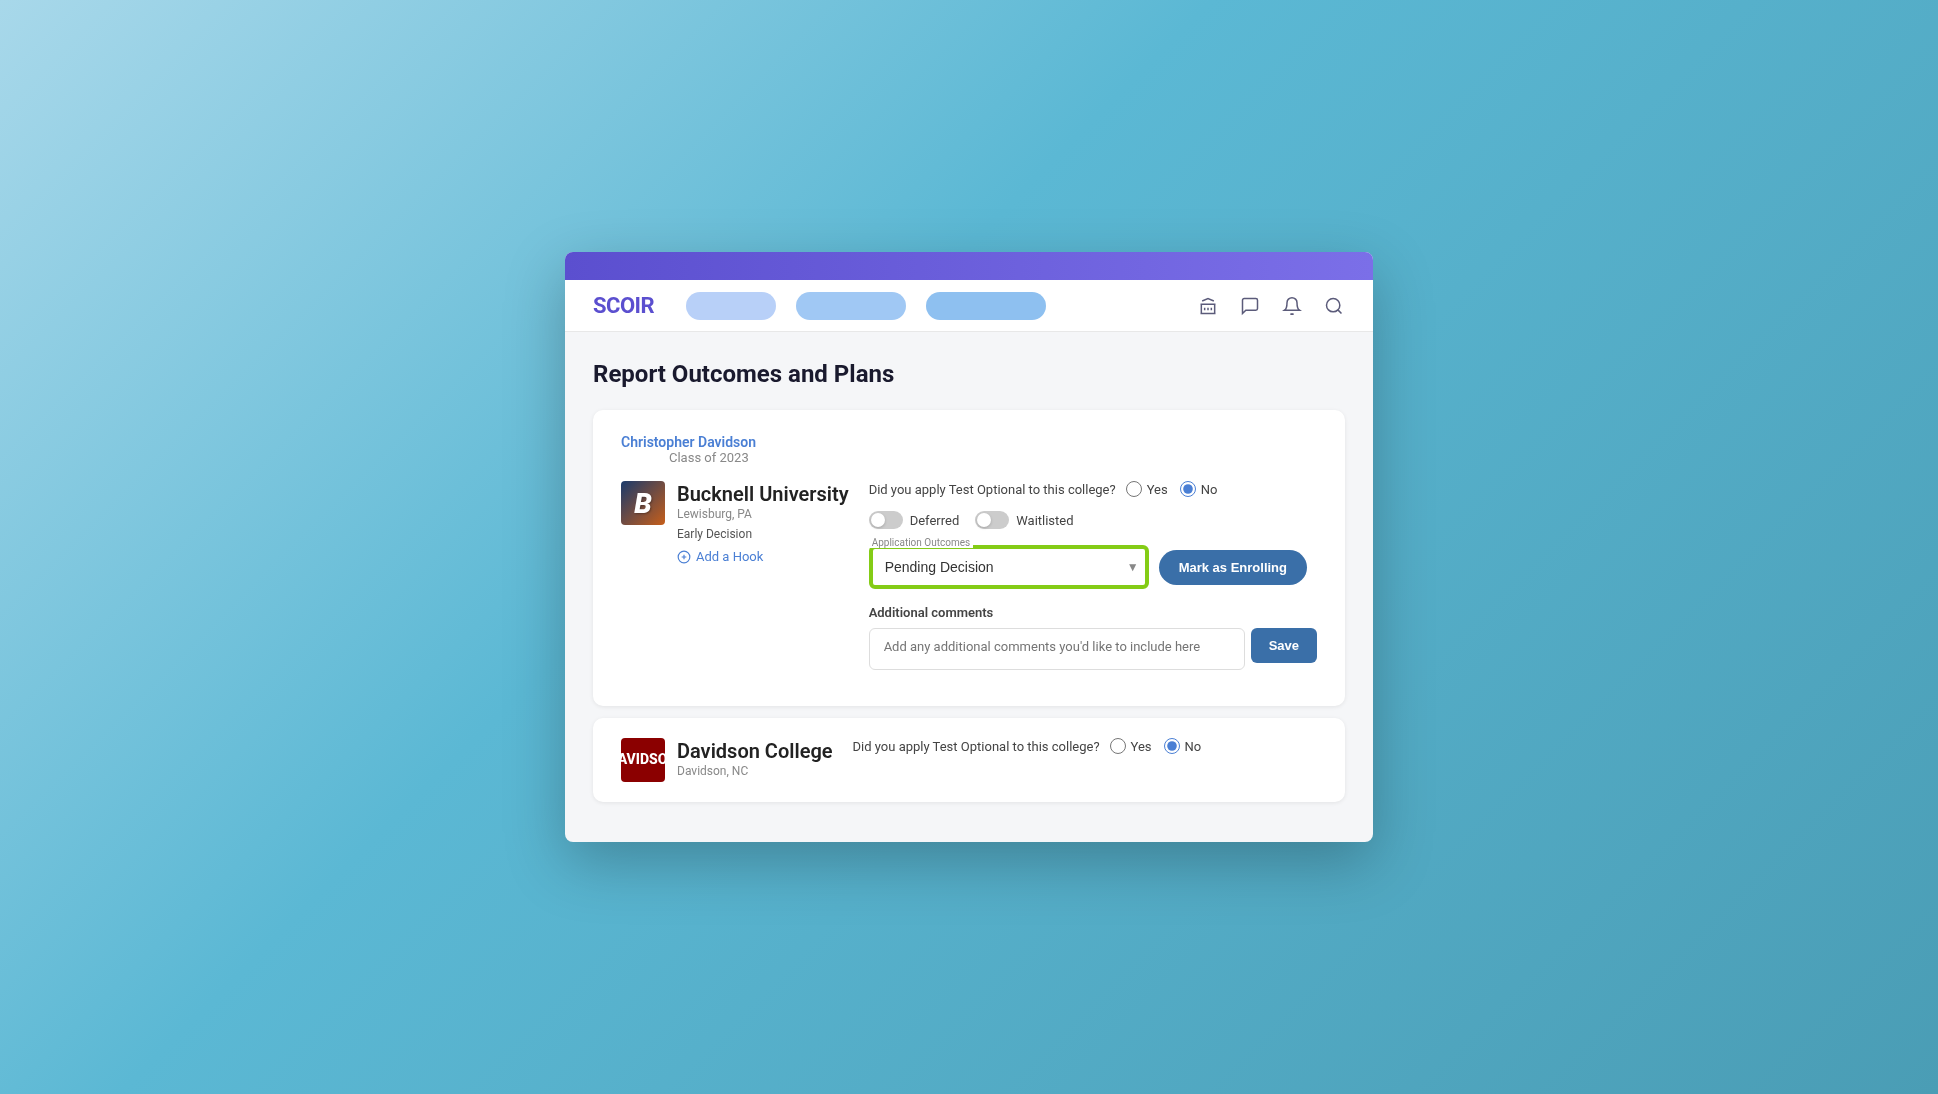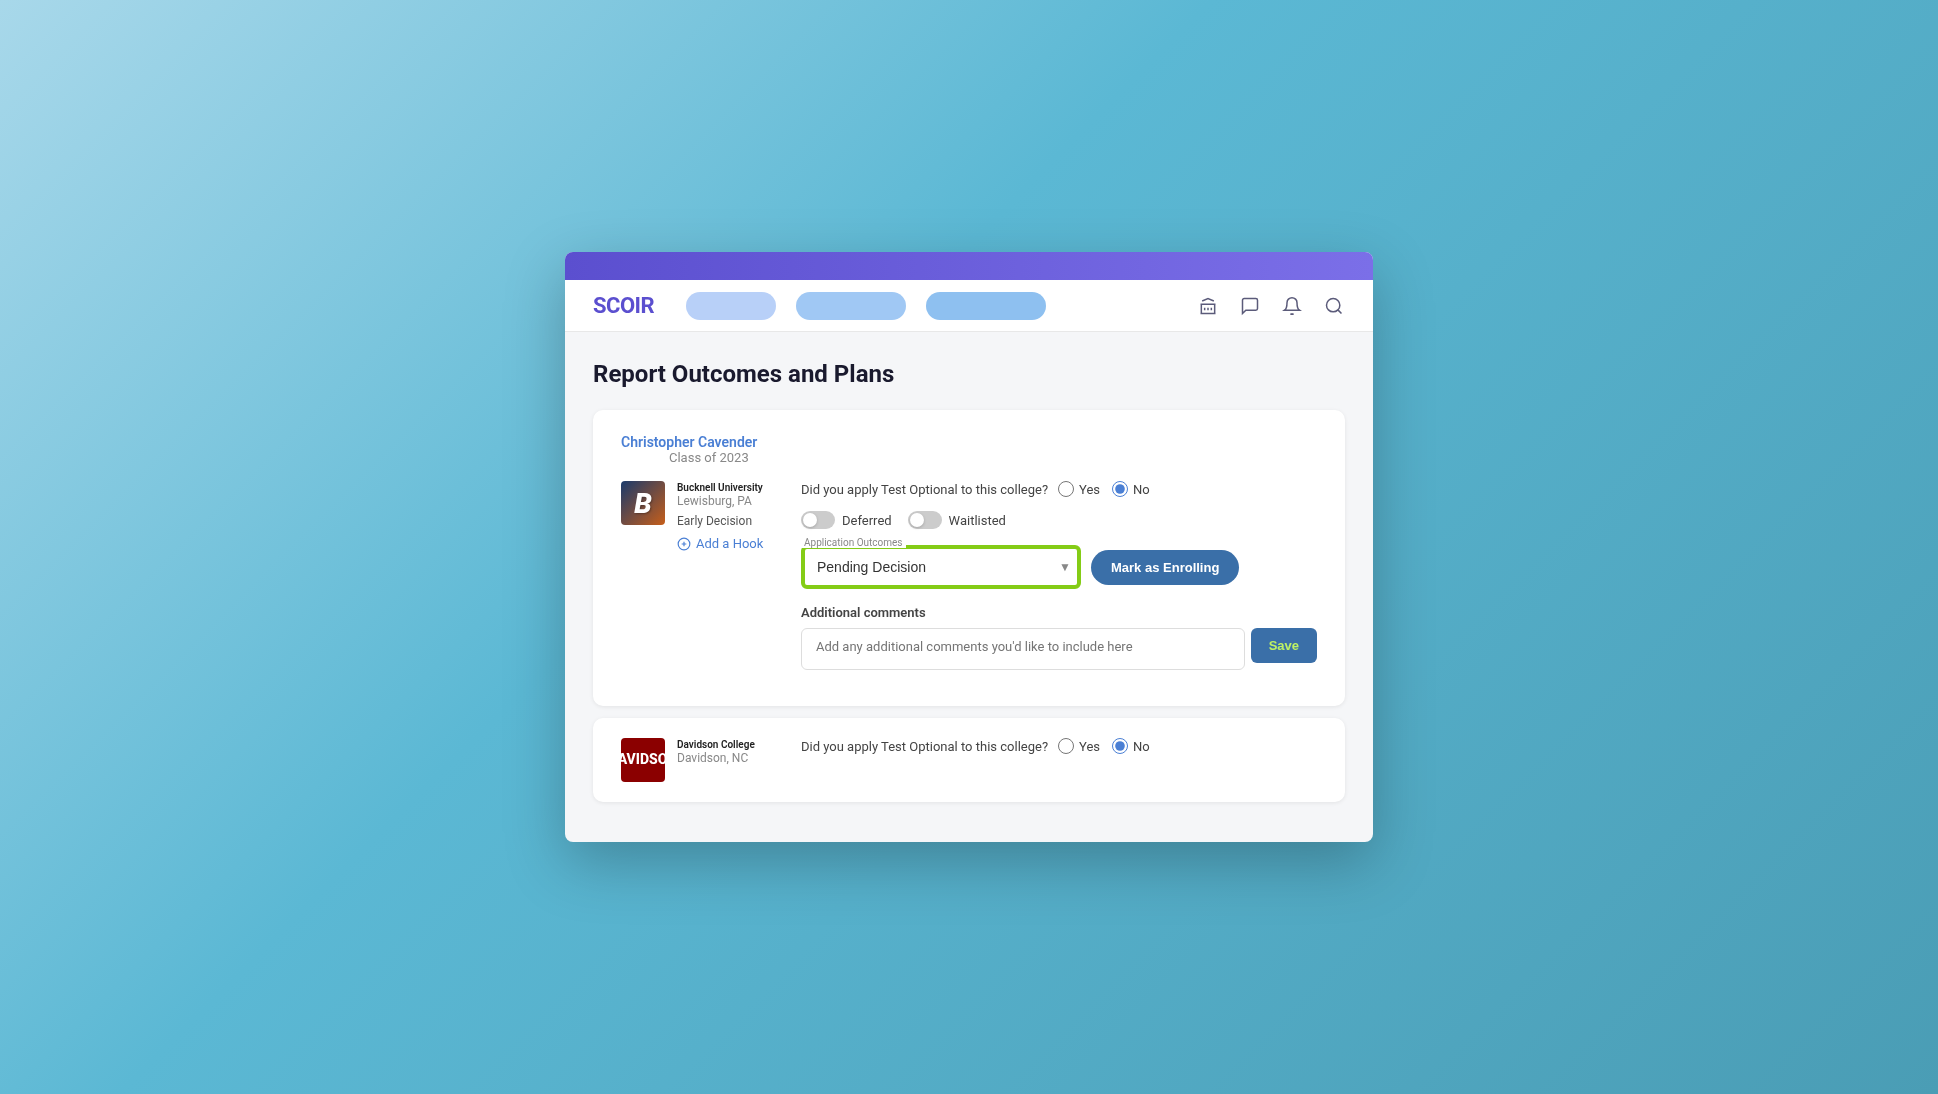--- a/index.html
+++ b/index.html
@@ -140,21 +140,21 @@
     .davidson-logo {
       background: #8b0000;
       color: white;
       font-size: 10px;
       font-weight: 700;
       text-align: center;
       padding: 4px;
     }
 
     .college-details { flex: 1; }
-    .college-name { font-size: 10px; font-weight: 600; color: #222; line-height: 1.3; }
+    .college-name { font-size: 20px; font-weight: 600; color: #222; line-height: 1.3; }
     .college-location { font-size: 12px; color: #888; }
     .decision-type { font-size: 12px; color: #555; margin-top: 6px; }
 
     .add-hook {
       display: flex;
       align-items: center;
       gap: 5px;
       color: #4a7fd4;
       font-size: 13px;
       cursor: pointer;
@@ -315,21 +315,21 @@
       border-radius: 6px;
       font-size: 13px;
       color: #aaa;
       resize: none;
       height: 42px;
       font-family: inherit;
     }
 
     .btn-save {
       background: #3a6fa8;
-      color: #bef264;
+      color: #ffffff;
       border: none;
       border-radius: 6px;
       padding: 10px 18px;
       font-size: 13px;
       font-weight: 600;
       cursor: pointer;
     }
 
     .card-second {
       background: #fff;
@@ -392,21 +392,21 @@
         </svg>
       </div>
     </div>
   </div>
 
   <div class="content">
     <div class="page-title">Report Outcomes and Plans</div>
 
     <div class="card">
       <div class="student-info">
-        <div class="student-name">Christopher Cavender</div>
+        <div class="student-name">Christopher Davidson</div>
         <div class="student-class">Class of 2023</div>
       </div>
 
       <div class="card-body">
 
         <div class="college-section">
           <div class="college-logo bucknell-logo">
             <span class="b-letter">B</span>
           </div>
           <div class="college-details">

